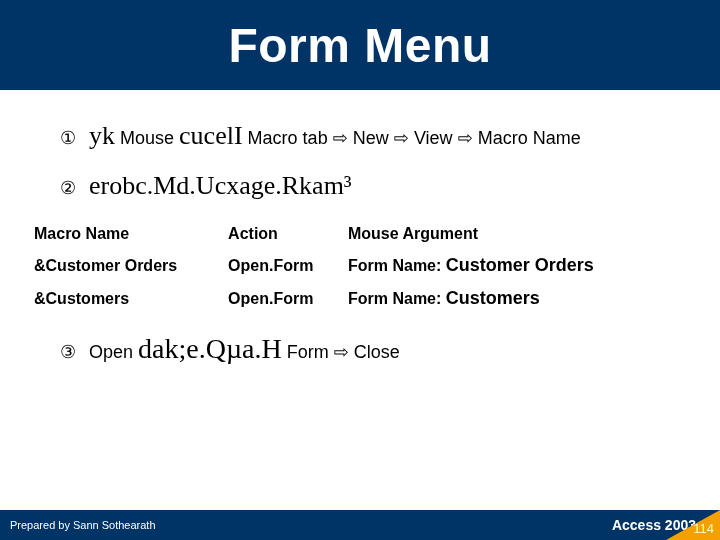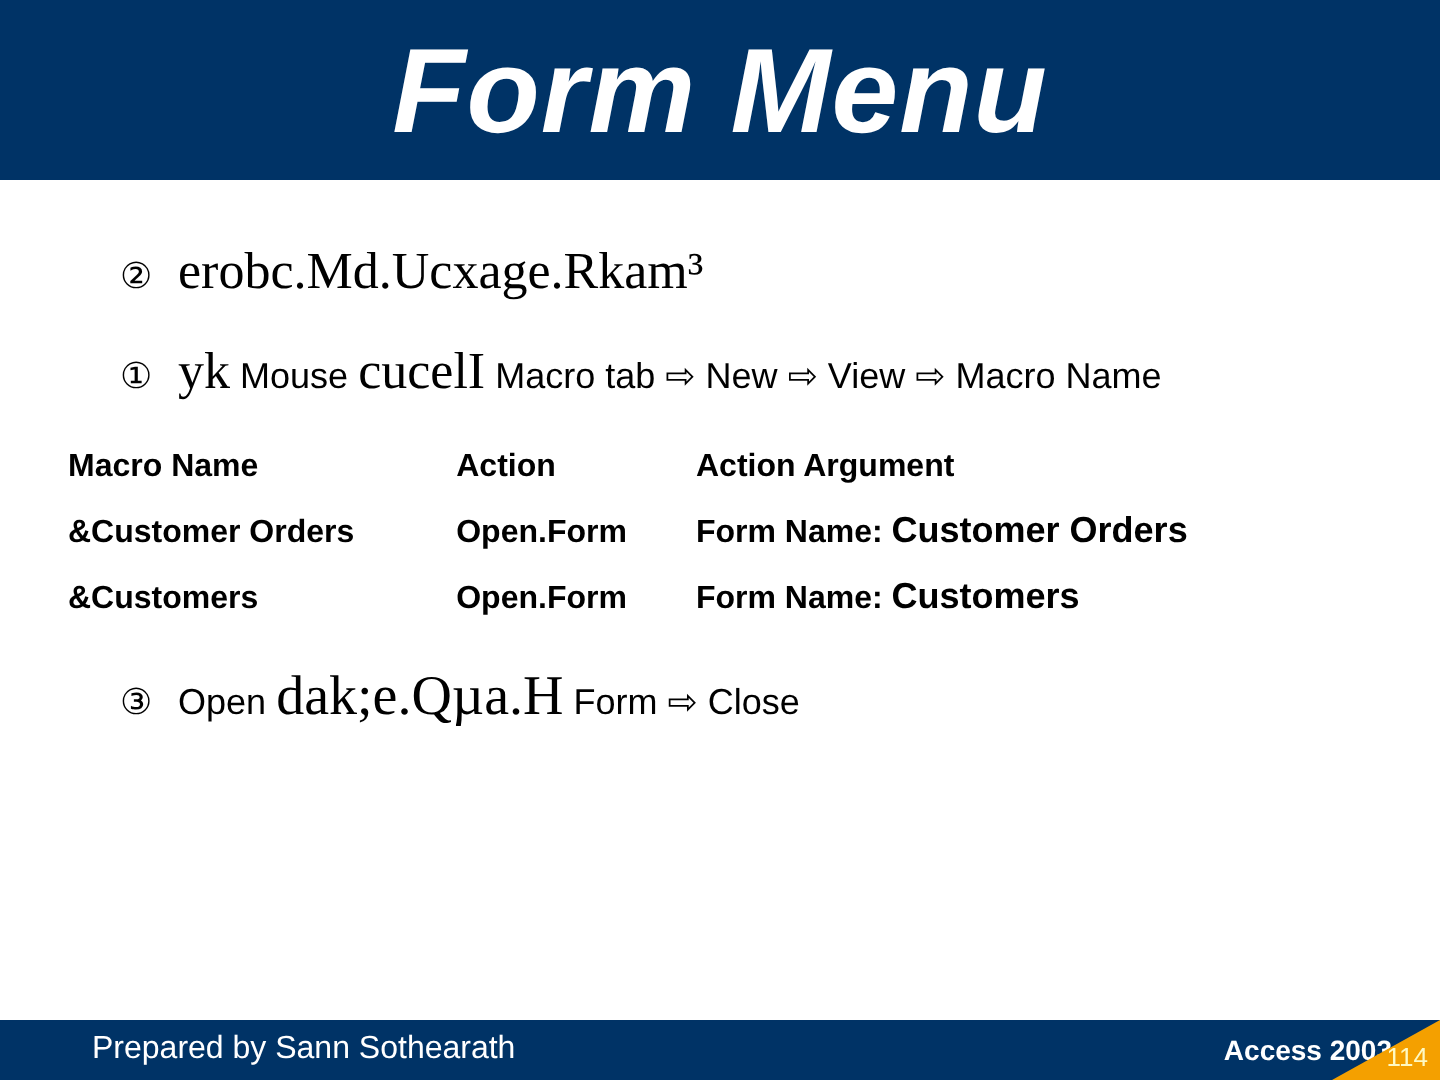--- a/index.html
+++ b/index.html
@@ -8,24 +8,23 @@
 
   .title-band {
     background: #003366;
     height: 90px;
     display: flex;
     align-items: center;
     justify-content: center;
   }
   .page-title {
     color: #fff;
-    font-size: 60px;
+    font-size: 48px;
     font-weight: bold;
     letter-spacing: 0.5px;
-    font-style: italic;
   }
 
   .content {
     padding: 18px 30px 0 60px;
   }
 
   .step {
     margin: 10px 0 14px 0;
     font-size: 18px;
     color: #000;
@@ -78,24 +77,23 @@
     position: absolute;
     left: 0; bottom: 0;
     width: 720px;
     height: 30px;
     background: #003366;
     color: #fff;
     display: flex;
     align-items: center;
   }
   .footer .prepared {
-    font-size: 16px;
+    font-size: 11px;
     padding-left: 10px;
     flex: 1;
-    margin-left: 36px;
   }
   .footer .prod {
     font-size: 14px;
     font-weight: bold;
     padding-right: 24px;
   }
   .page-corner {
     position: absolute;
     right: 0; bottom: 0;
     width: 54px; height: 30px;
@@ -120,44 +118,44 @@
 
 <div class="slide">
 
   <div class="title-band">
     <div class="page-title">Form Menu</div>
   </div>
 
   <div class="content">
 
     <div class="step">
-      <span class="bullet">②</span>
-      <span class="khmer-lg">erobc.Md.Ucxage.Rkam³</span>
-    </div>
-
-    <div class="step">
       <span class="bullet">①</span>
       <span class="khmer-lg">yk</span>
       <span>Mouse</span>
       <span class="khmer-lg">cucelI</span>
       <span>Macro tab</span>
       <span class="arrow">⇨</span>
       <span>New</span>
       <span class="arrow">⇨</span>
       <span>View</span>
       <span class="arrow">⇨</span>
       <span>Macro Name</span>
     </div>
 
+    <div class="step">
+      <span class="bullet">②</span>
+      <span class="khmer-lg">erobc.Md.Ucxage.Rkam³</span>
+    </div>
+
     <table class="macro-table">
       <thead>
         <tr>
           <th>Macro Name</th>
           <th>Action</th>
-          <th>Action Argument</th>
+          <th>Mouse Argument</th>
         </tr>
       </thead>
       <tbody id="macro-tbody">
           <tr>
             <td>&amp;Customer Orders</td>
             <td>Open.Form</td>
             <td><span class="arg-label">Form Name: </span><span class="arg-val-lg">Customer Orders</span></td>
           </tr>
           <tr>
             <td>&amp;Customers</td>

